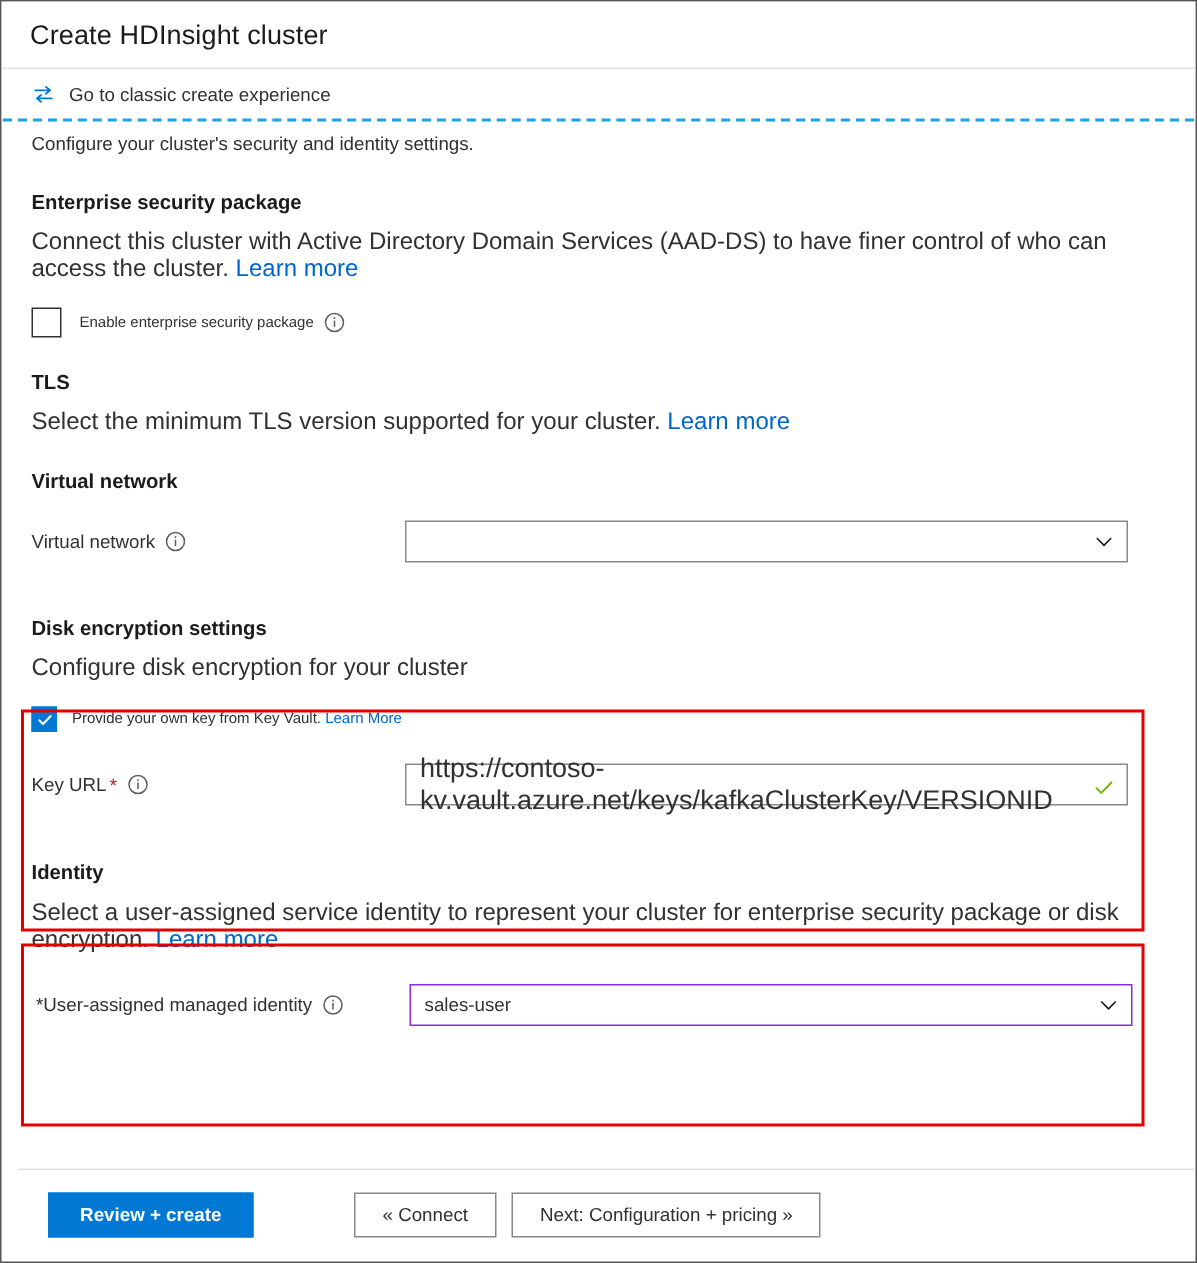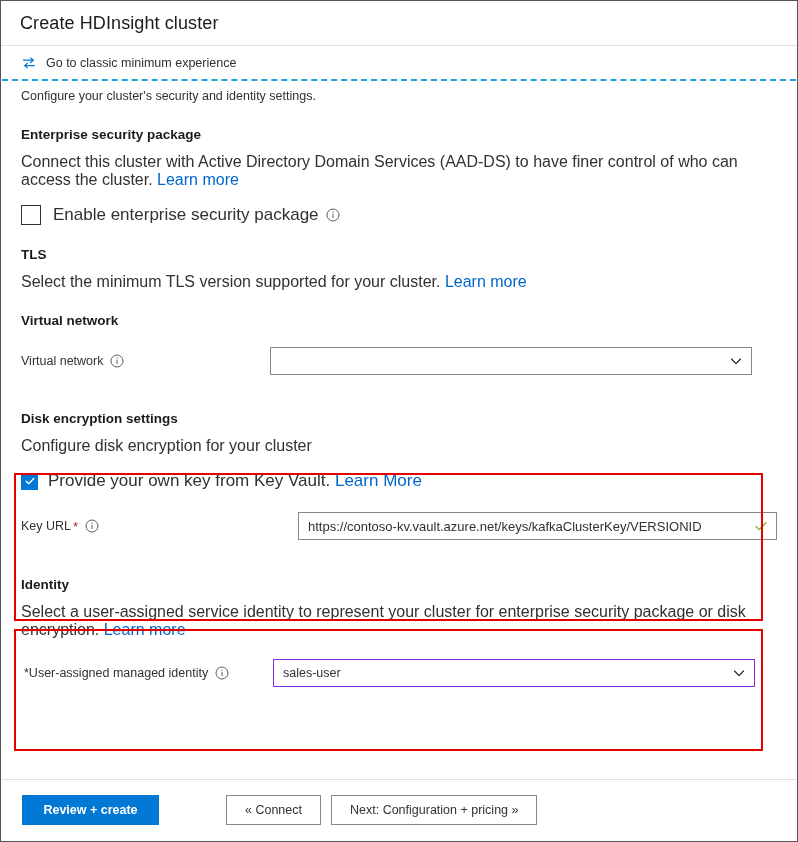--- a/index.html
+++ b/index.html
@@ -148,23 +148,22 @@
   .textbox {
     position: relative;
     width: 482px;
     height: 28px;
     box-sizing: border-box;
     border: 1px solid #8a8886;
     background: #ffffff;
     display: flex;
     align-items: center;
     padding: 0 30px 0 9px;
-    font-size: 13px;
-    color: #323130;
-    margin-left: 28px;
+    font-size: 18px;
+    color: #323130;
   }
   .valid-check {
     position: absolute;
     right: 8px;
     top: 50%;
     transform: translateY(-50%);
     width: 14px;
     height: 14px;
   }
   
@@ -188,37 +187,37 @@
   .cbox.checked {
     background: #0078d4;
     border-color: #0078d4;
   }
   .cbox.small {
     width: 17px;
     height: 17px;
     flex: 0 0 17px;
   }
   .cblabel {
-    font-size: 17px;
+    font-size: 10px;
     color: #323130;
     margin-left: 12px;
   }
   .cblabel.tight { margin-left: 10px; }
   
   .redbox {
     position: absolute;
     border: 2px solid #e50000;
     box-sizing: border-box;
     pointer-events: none;
     z-index: 5;
   }
   
   .footer {
     position: absolute;
-    left: 1px;
+    left: 11px;
     right: 1px;
     bottom: 1px;
     height: 61px;
     background: #ffffff;
     border-top: 1px solid #e1e1e1;
     display: flex;
     align-items: center;
     padding-left: 20px;
     box-sizing: border-box;
   }
@@ -259,21 +258,21 @@
     <span class="title">Create HDInsight cluster</span>
   </div>
 
   <div class="classicbar">
     <span class="swap-icon">
       <svg width="16" height="16" viewBox="0 0 16 16">
         <path d="M2.5 5.2 H12 M9.6 2.9 L12.4 5.2 L9.6 7.5" fill="none" stroke="#0078d4" stroke-width="1.2" stroke-linecap="round" stroke-linejoin="round"></path>
         <path d="M13.5 10.6 H4 M6.4 8.3 L3.6 10.6 L6.4 12.9" fill="none" stroke="#0078d4" stroke-width="1.2" stroke-linecap="round" stroke-linejoin="round"></path>
       </svg>
     </span>
-    <span class="classic-link">Go to classic minimum experience</span>
+    <span class="classic-link">Go to classic create experience</span>
   </div>
 
   <div class="dashed-sep"></div>
 
   <div class="content">
 
     <div class="intro">Configure your cluster's security and identity settings.</div>
 
     <div class="section-head">Enterprise security package</div>
     <div class="section-desc"><span>Connect this cluster with Active Directory Domain Services (AAD-DS) to have finer control of who can access the cluster. </span><a class="link">Learn more</a></div>

